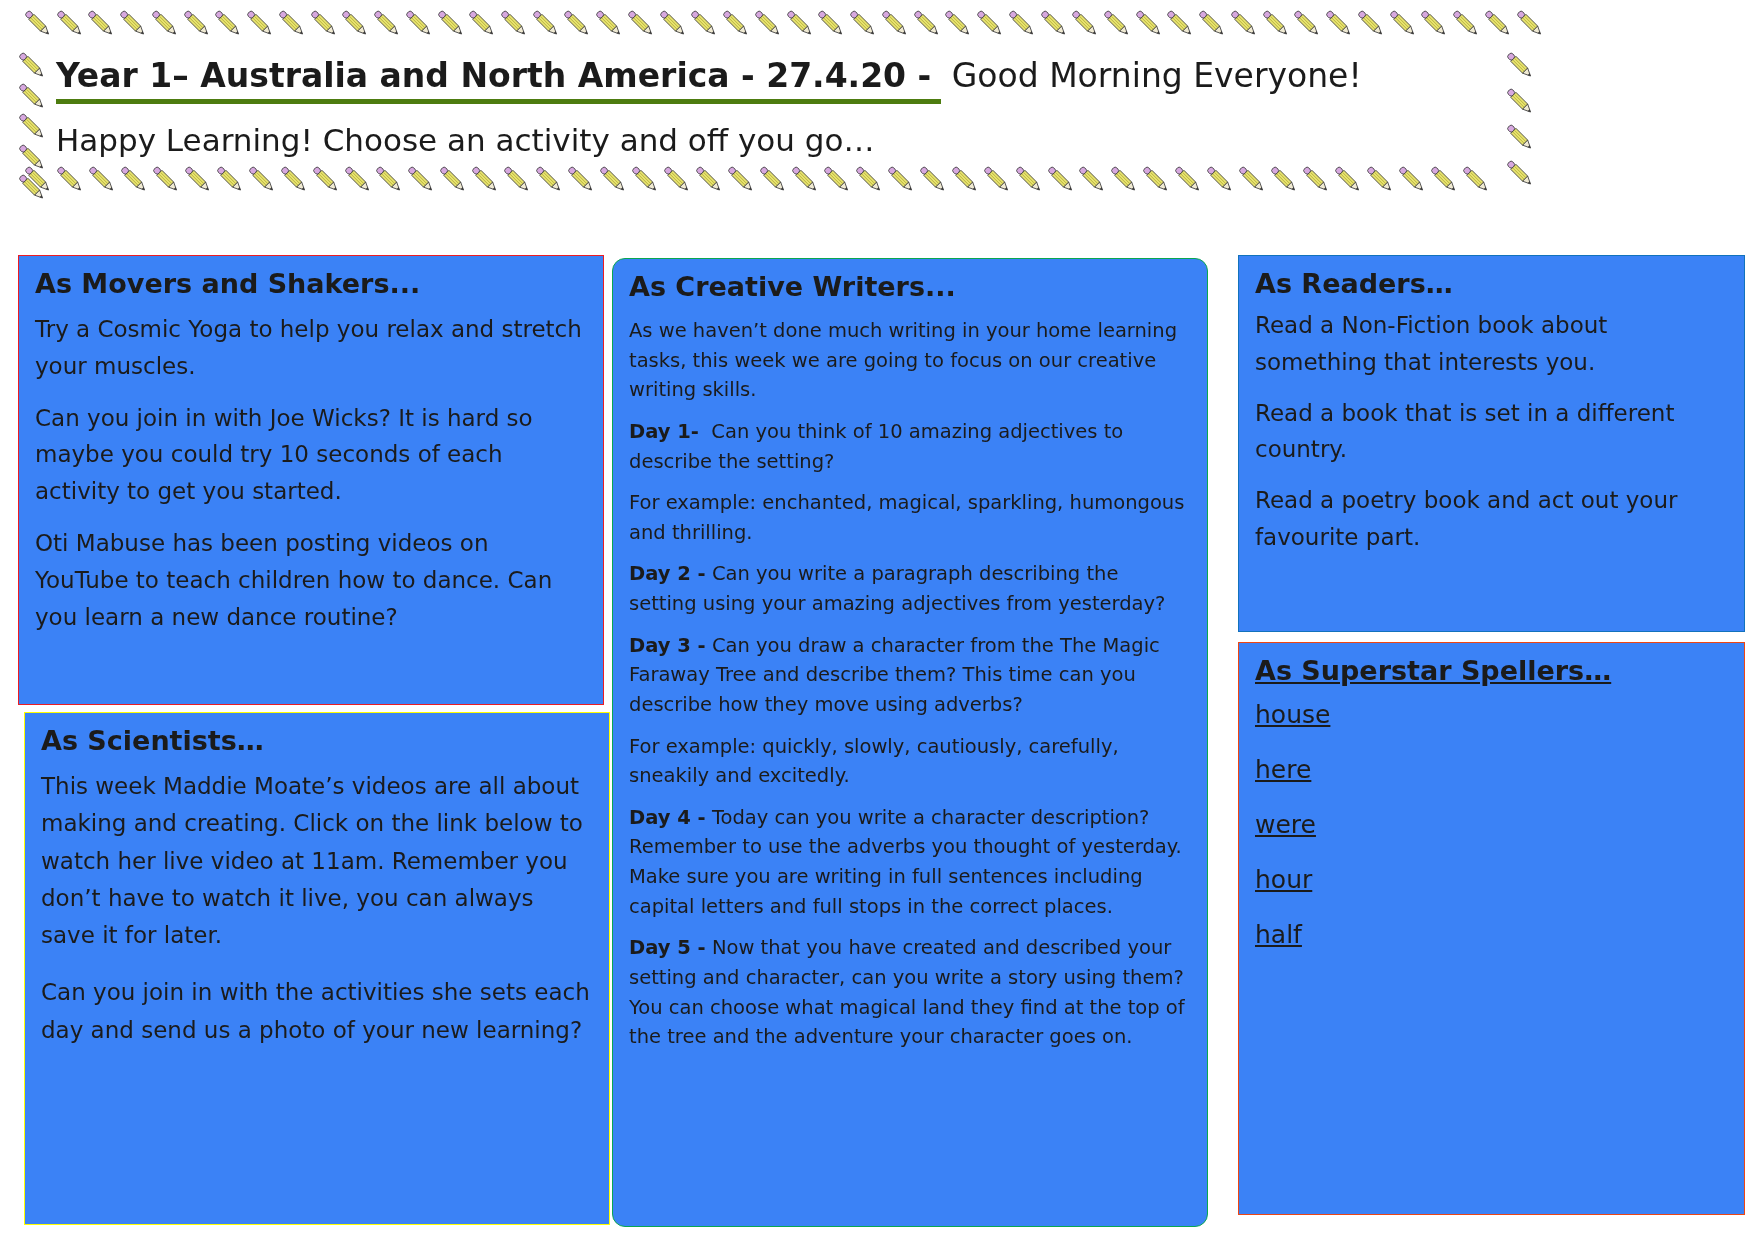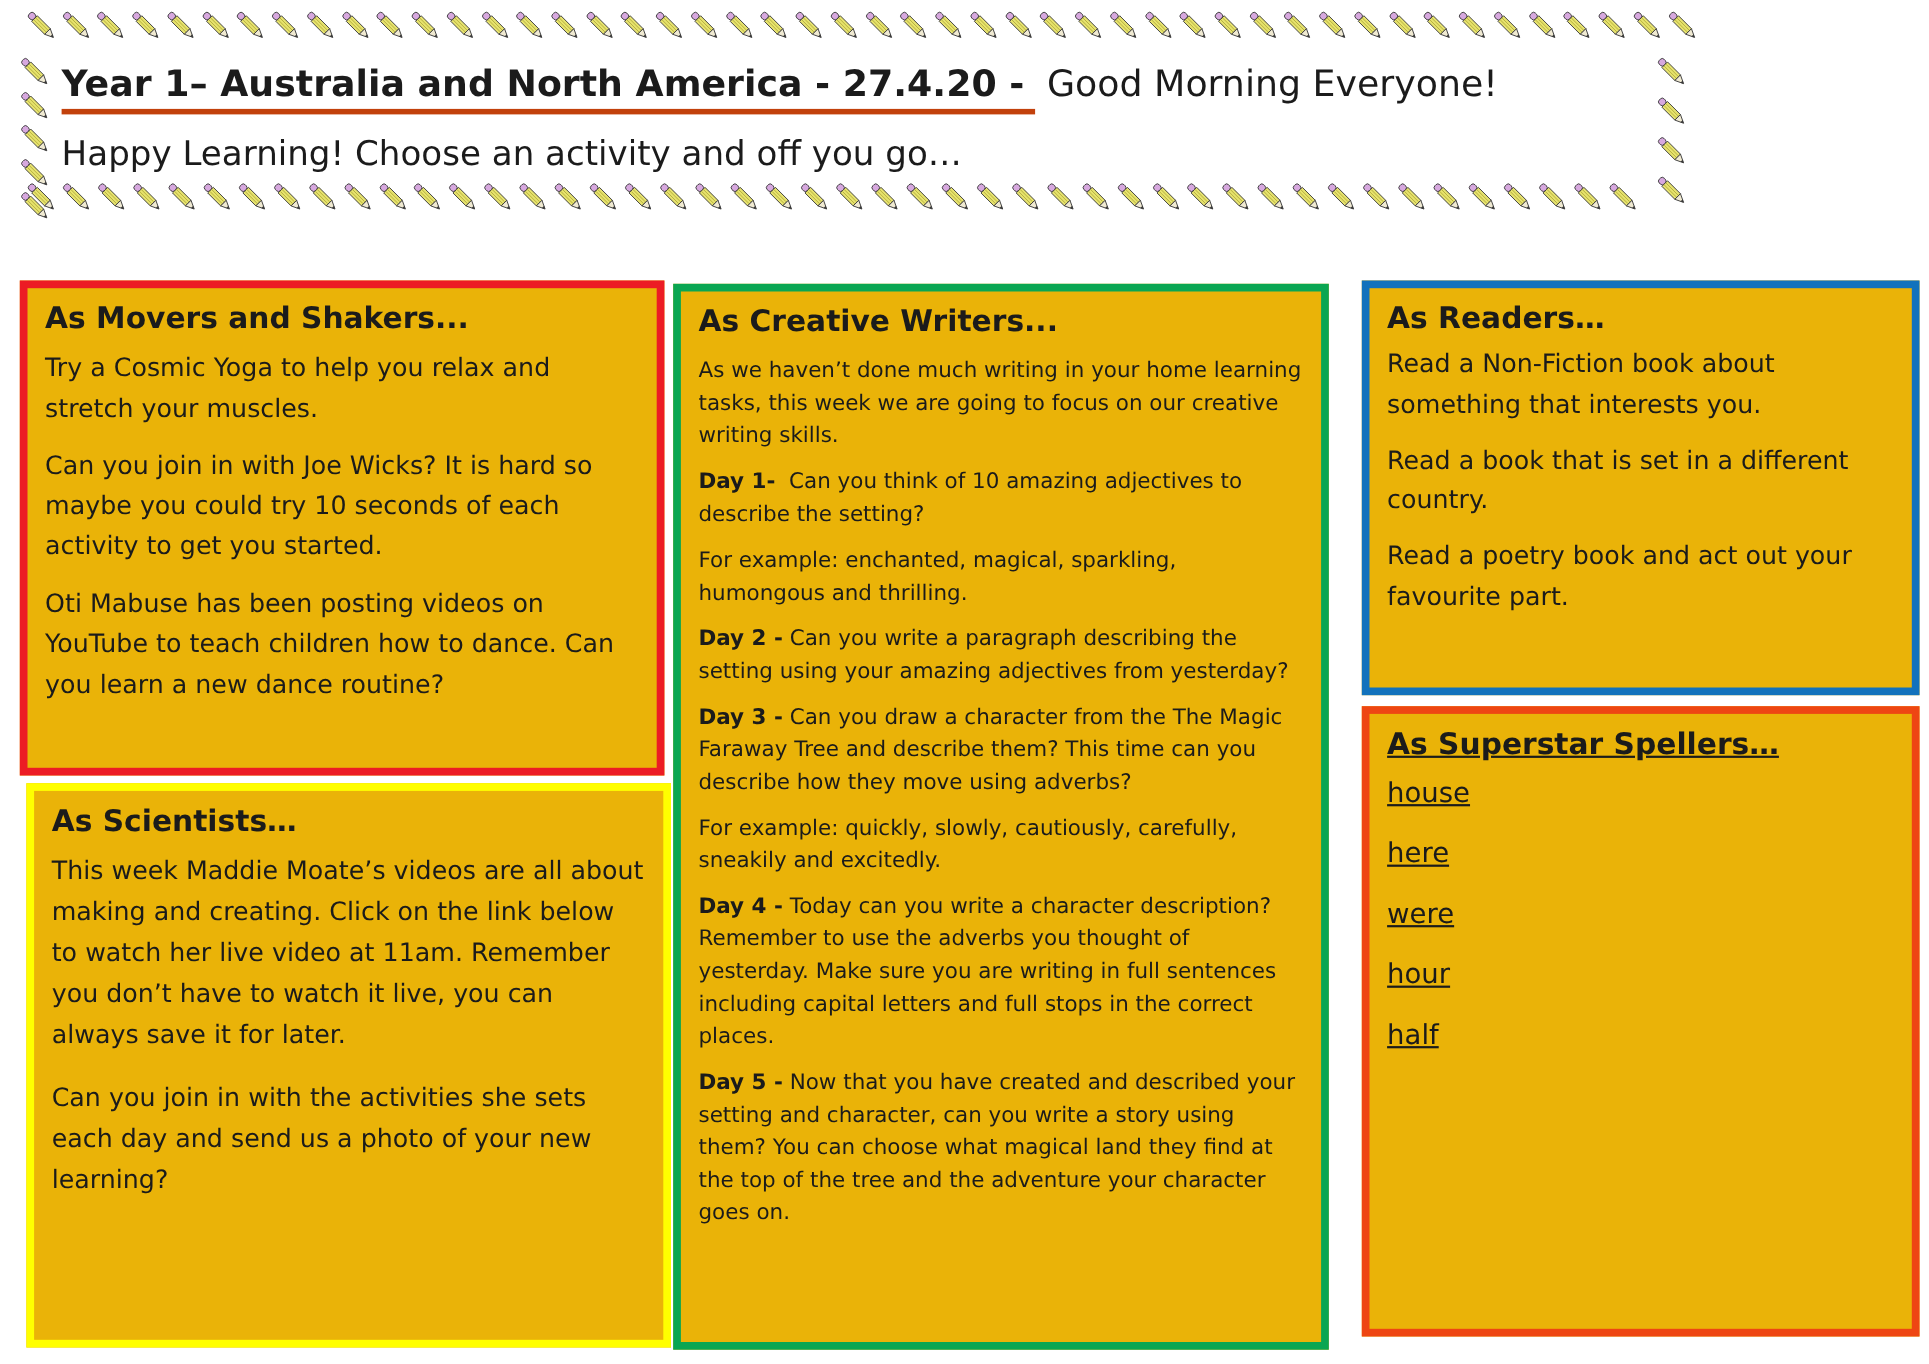--- a/index.html
+++ b/index.html
@@ -15,32 +15,32 @@
   .pencil-row{position:absolute;display:flex;justify-content:space-between;overflow:hidden;}
   .pencil-col{position:absolute;display:flex;flex-direction:column;justify-content:space-between;overflow:visible;}
   #pencil-top{left:24px;top:10px;width:1522px;height:46px;}
   #pencil-bottom{left:24px;top:166px;width:1468px;height:46px;}
   #pencil-left{left:18px;top:52px;width:34px;height:152px;}
   #pencil-right{left:1506px;top:52px;width:34px;height:138px;}
   .pencil{width:30px;height:30px;position:relative;display:inline-block;flex:0 0 auto;}
   .pencil svg{position:absolute;width:36px;height:11px;left:-3px;top:9px;transform:rotate(45deg);}
   
   .h-line1{position:absolute;left:56px;top:56px;font-size:33px;white-space:nowrap;}
-  .t-bold{font-weight:700;border-bottom:5px solid #c2410c;padding:0 10px 4px 0;}
+  .t-bold{font-weight:700;border-bottom:5px solid #4d7c0f;padding:0 10px 4px 0;}
   .t-rest{font-weight:400;}
   .h-line2{position:absolute;left:56px;top:122px;font-size:31px;font-weight:400;white-space:nowrap;}
   
-  .box{position:absolute;background:#eab308;border:7px solid #0ea5e9;padding:10px 16px 6px 16px;overflow:hidden;}
+  .box{position:absolute;background:#3b82f6;border:1px solid #0ea5e9;padding:10px 16px 6px 16px;overflow:hidden;}
   .box h2{font-size:27px;font-weight:700;margin:2px 0 12px 0;}
   .para{white-space:pre-wrap;margin:0 0 16px 0;}
   #movers{left:18px;top:255px;width:586px;height:450px;}
   #movers .para{font-size:23px;line-height:1.6;margin-bottom:15px;}
   #scientists{left:24px;top:712px;width:586px;height:513px;}
   #scientists .para{font-size:23px;line-height:1.62;margin-bottom:20px;}
-  #writers{left:612px;top:258px;width:596px;height:969px;}
+  #writers{left:612px;top:258px;width:596px;height:969px;border-radius:13px;}
   #writers h2{margin-bottom:14px;}
   #writers .para{font-size:19.5px;line-height:1.52;margin-bottom:12px;}
   #readers{left:1238px;top:255px;width:507px;height:377px;}
   #readers h2{margin-bottom:8px;}
   #readers .para{font-size:23px;line-height:1.6;margin-bottom:14px;}
   #spellers{left:1238px;top:642px;width:507px;height:573px;text-decoration:underline;}
   #spellers h2{margin-bottom:14px;}
   .spell-intro{font-weight:700;font-size:24px;line-height:1.58;margin-bottom:16px;white-space:pre-wrap;}
   .spell-word{font-size:25px;line-height:1.2;margin-bottom:25px;}
 </style>

